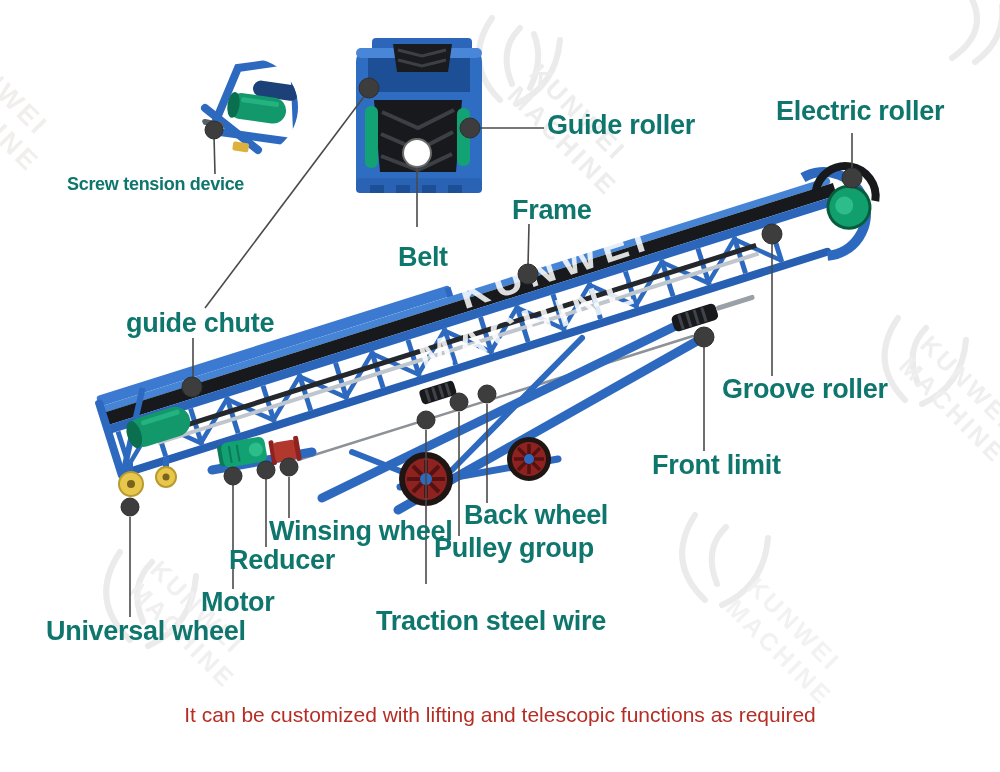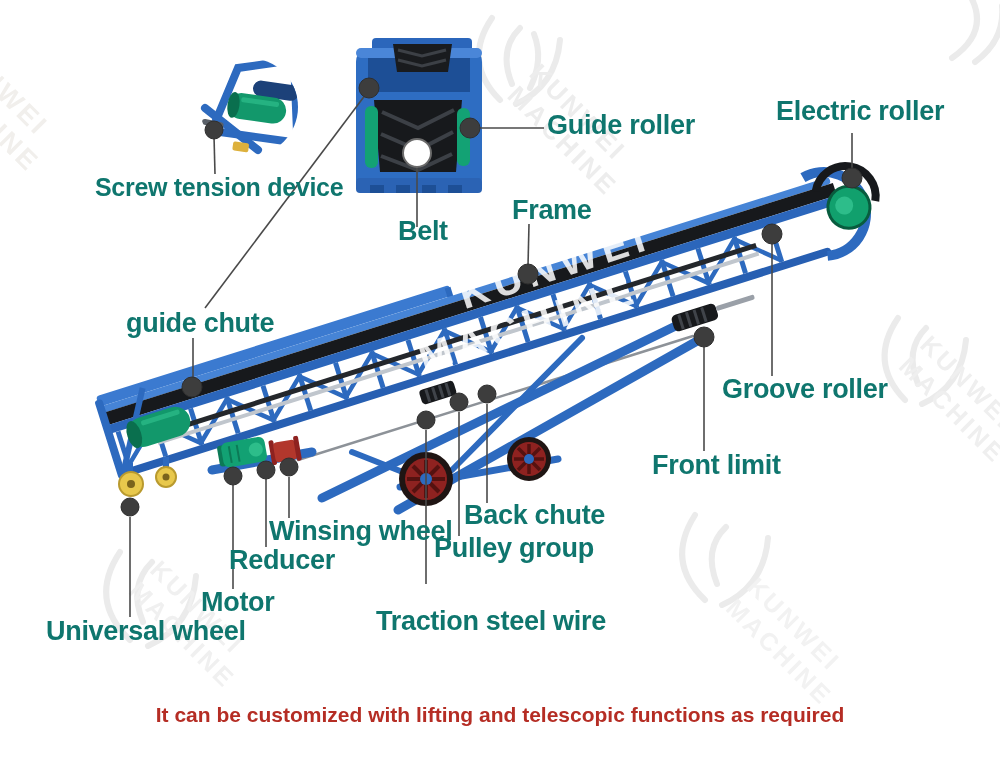--- a/index.html
+++ b/index.html
@@ -12,23 +12,23 @@
   .wm-topleft{left:-36px;top:30px;font-size:27px;color:#f1efec;}
   .wm-topcenter{left:545px;top:58px;font-size:26px;color:#ededed;}
   .wm-rightmid{left:935px;top:330px;font-size:25px;color:#efefef;}
   .wm-bottomleft{left:165px;top:555px;font-size:25px;color:#f0f0f0;}
   .wm-bottomright{left:762px;top:572px;font-size:25px;color:#f2f2f2;}
   .wm-center{left:398px;top:292px;font-size:40px;color:rgba(255,255,255,.85);
              transform:rotate(-18deg);letter-spacing:6px;z-index:3;}
   .wm-center .l1{padding-left:58px;}
   .lbl{position:absolute;font-size:27px;font-weight:bold;color:#0f766e;
        white-space:nowrap;letter-spacing:-0.3px;line-height:1;z-index:6;}
-  .lbl-small{font-size:25px;margin-left:28px;}
+  .lbl-small{font-size:18px;}
   #caption{position:absolute;left:0;top:703px;width:100%;text-align:center;
-           font-size:21px;font-weight:bold;color:#b52d24;z-index:6;}
+           font-size:21px;font-weight:normal;color:#b52d24;z-index:6;}
   .layer1{z-index:2;} .layer2{z-index:5;}
 </style>
 </head>
 <body>
 
 <div id="stage">
 
   <svg width="1000" height="772" viewBox="0 0 1000 772">
     <g stroke="#ebebeb" stroke-width="6" fill="none" stroke-linecap="round">
       <path d="M 500,100 Q 462,62 492,18"></path>
@@ -298,26 +298,26 @@
       <circle cx="266" cy="470" r="9"></circle>
       <circle cx="233" cy="476" r="9"></circle>
       <circle cx="130" cy="507" r="9"></circle>
     </g>
     <circle cx="417" cy="153" r="14" fill="#ffffff" stroke="#6b6b6b" stroke-width="2"></circle>
   </svg>
 
   <div class="lbl lbl-small" style="left:67px;top:175px">Screw tension device</div>
   <div class="lbl" style="left:547px;top:112px">Guide roller</div>
   <div class="lbl" style="left:776px;top:98px">Electric roller</div>
-  <div class="lbl" style="left:398px;top:218px">Belt</div>
+  <div class="lbl" style="left:398px;top:244px">Belt</div>
   <div class="lbl" style="left:512px;top:197px">Frame</div>
   <div class="lbl" style="left:126px;top:310px">guide chute</div>
   <div class="lbl" style="left:722px;top:376px">Groove roller</div>
   <div class="lbl" style="left:652px;top:452px">Front limit</div>
-  <div class="lbl" style="left:464px;top:502px">Back chute</div>
+  <div class="lbl" style="left:464px;top:502px">Back wheel</div>
   <div class="lbl" style="left:434px;top:535px">Pulley group</div>
   <div class="lbl" style="left:376px;top:608px">Traction steel wire</div>
   <div class="lbl" style="left:269px;top:518px">Winsing wheel</div>
   <div class="lbl" style="left:229px;top:547px">Reducer</div>
   <div class="lbl" style="left:201px;top:589px">Motor</div>
   <div class="lbl" style="left:46px;top:618px">Universal wheel</div>
 
   <div id="caption">It can be customized with lifting and telescopic functions as required</div>
 </div>
 

